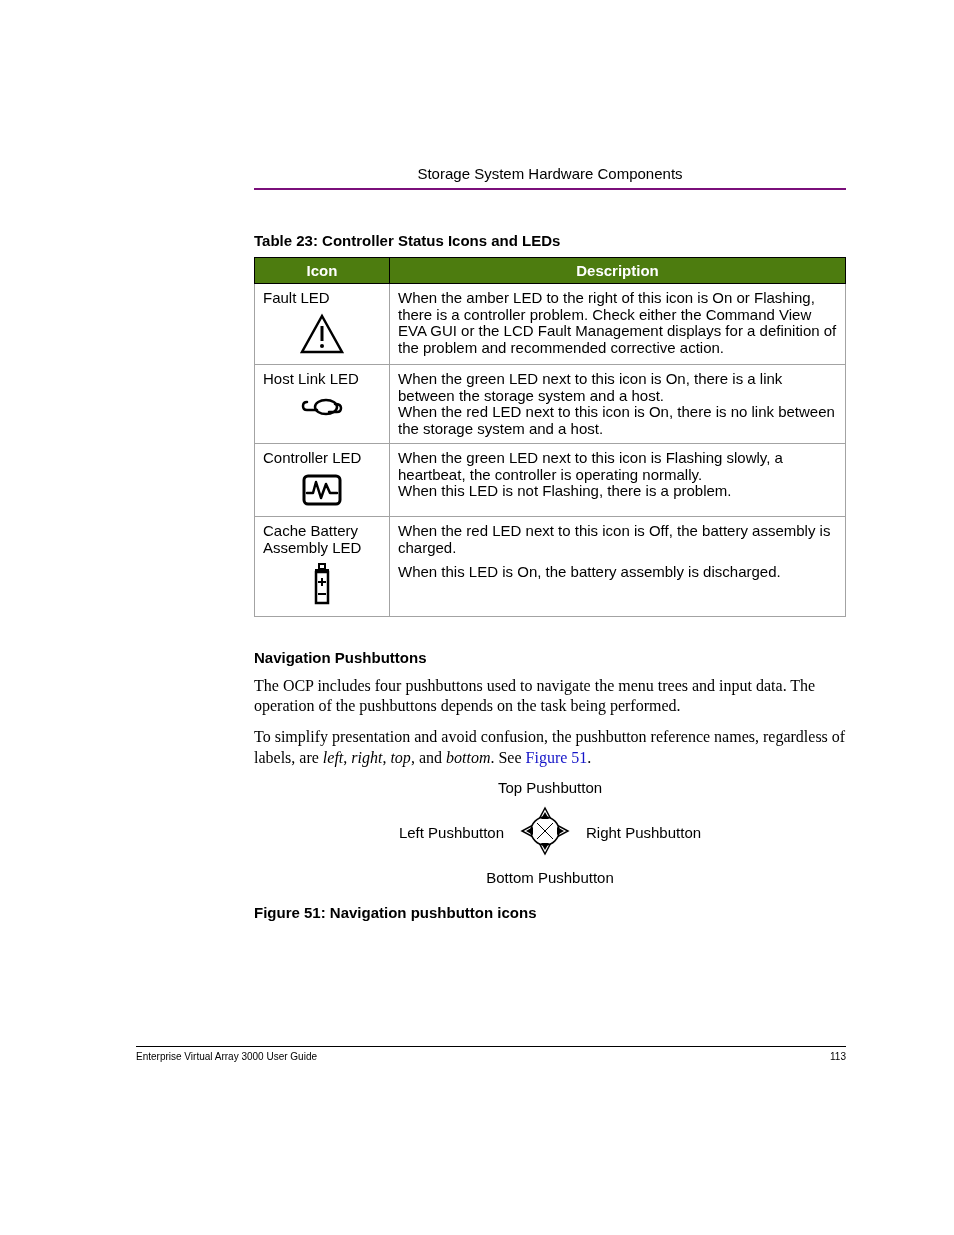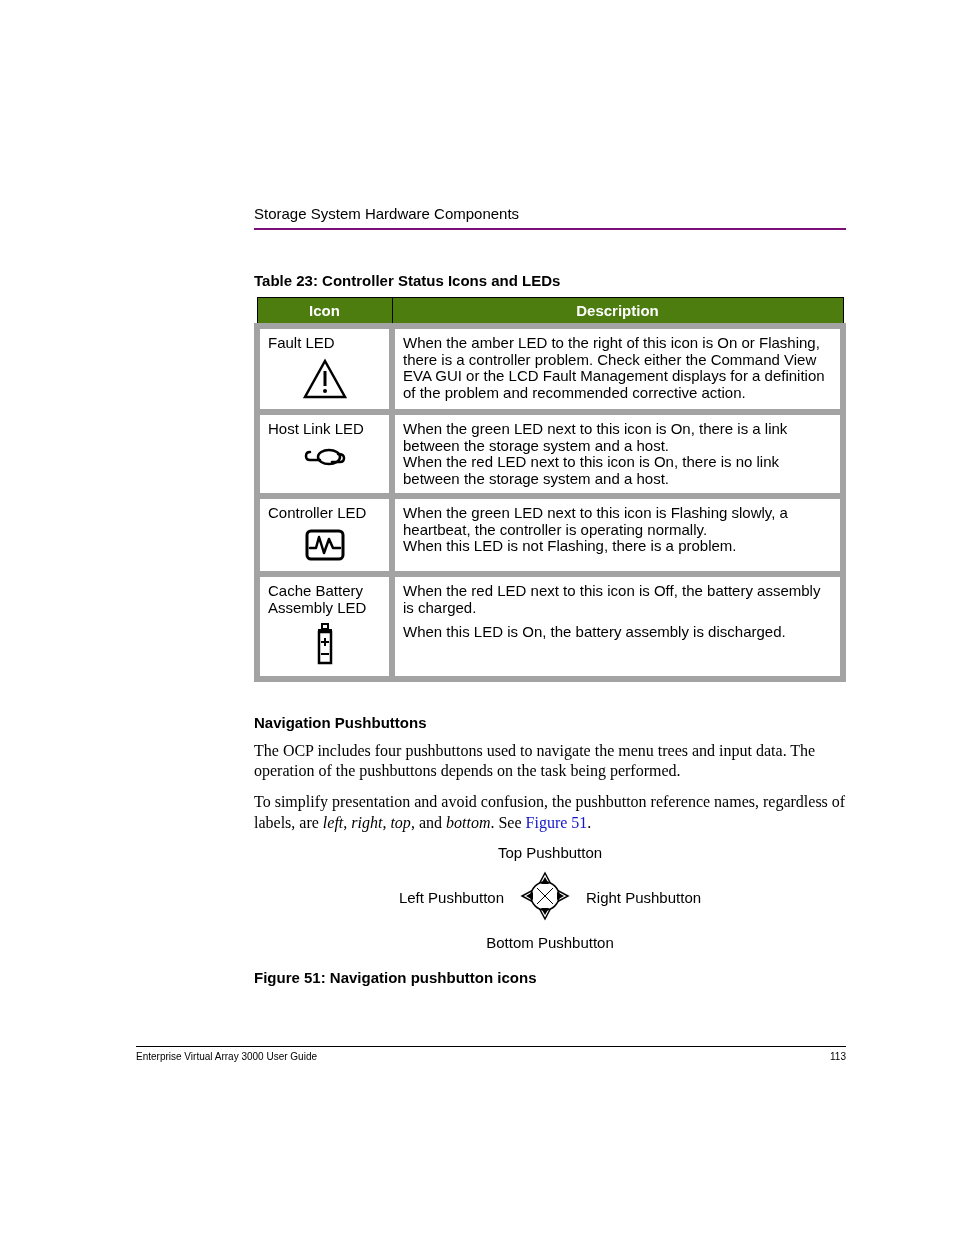--- a/index.html
+++ b/index.html
@@ -11,26 +11,25 @@
       height: 1235px;
       position: relative;
       background: #fff;
     }
     .page {
       padding: 165px 108px 0 254px;
       height: 100%;
       position: relative;
     }
     .section-header {
-      text-align: left;
+      text-align: center;
       font-family: 'Arial Narrow', Arial, sans-serif;
       font-size: 15px;
       font-stretch: condensed;
       margin-bottom: 6px;
-      margin-top: 40px;
     }
     .header-rule {
       border: none;
       border-top: 2.5px solid #7a0f7a;
       margin-bottom: 42px;
     }
     .table-caption {
       font-family: 'Arial Narrow', Arial, sans-serif;
       font-weight: bold;
       font-stretch: condensed;
@@ -45,21 +44,21 @@
       color: #fff;
       font-family: 'Arial Narrow', Arial, sans-serif;
       font-weight: bold;
       font-stretch: condensed;
       padding: 4px 8px;
       border: 1px solid #000;
       font-size: 15px;
     }
     .status-table th:first-child { width: 135px; }
     .status-table td {
-      border: 6px solid #a3a3a3;
+      border: 1px solid #a3a3a3;
       padding: 6px 8px;
       vertical-align: top;
       font-family: 'Arial Narrow', Arial, sans-serif;
       font-stretch: condensed;
       font-size: 15px;
       line-height: 1.1;
     }
     .icon-cell { text-align: left; }
     .icon-label { display: block; margin-bottom: 6px; }
     .icon-graphic { display: block; margin: 0 auto; text-align: center; }

